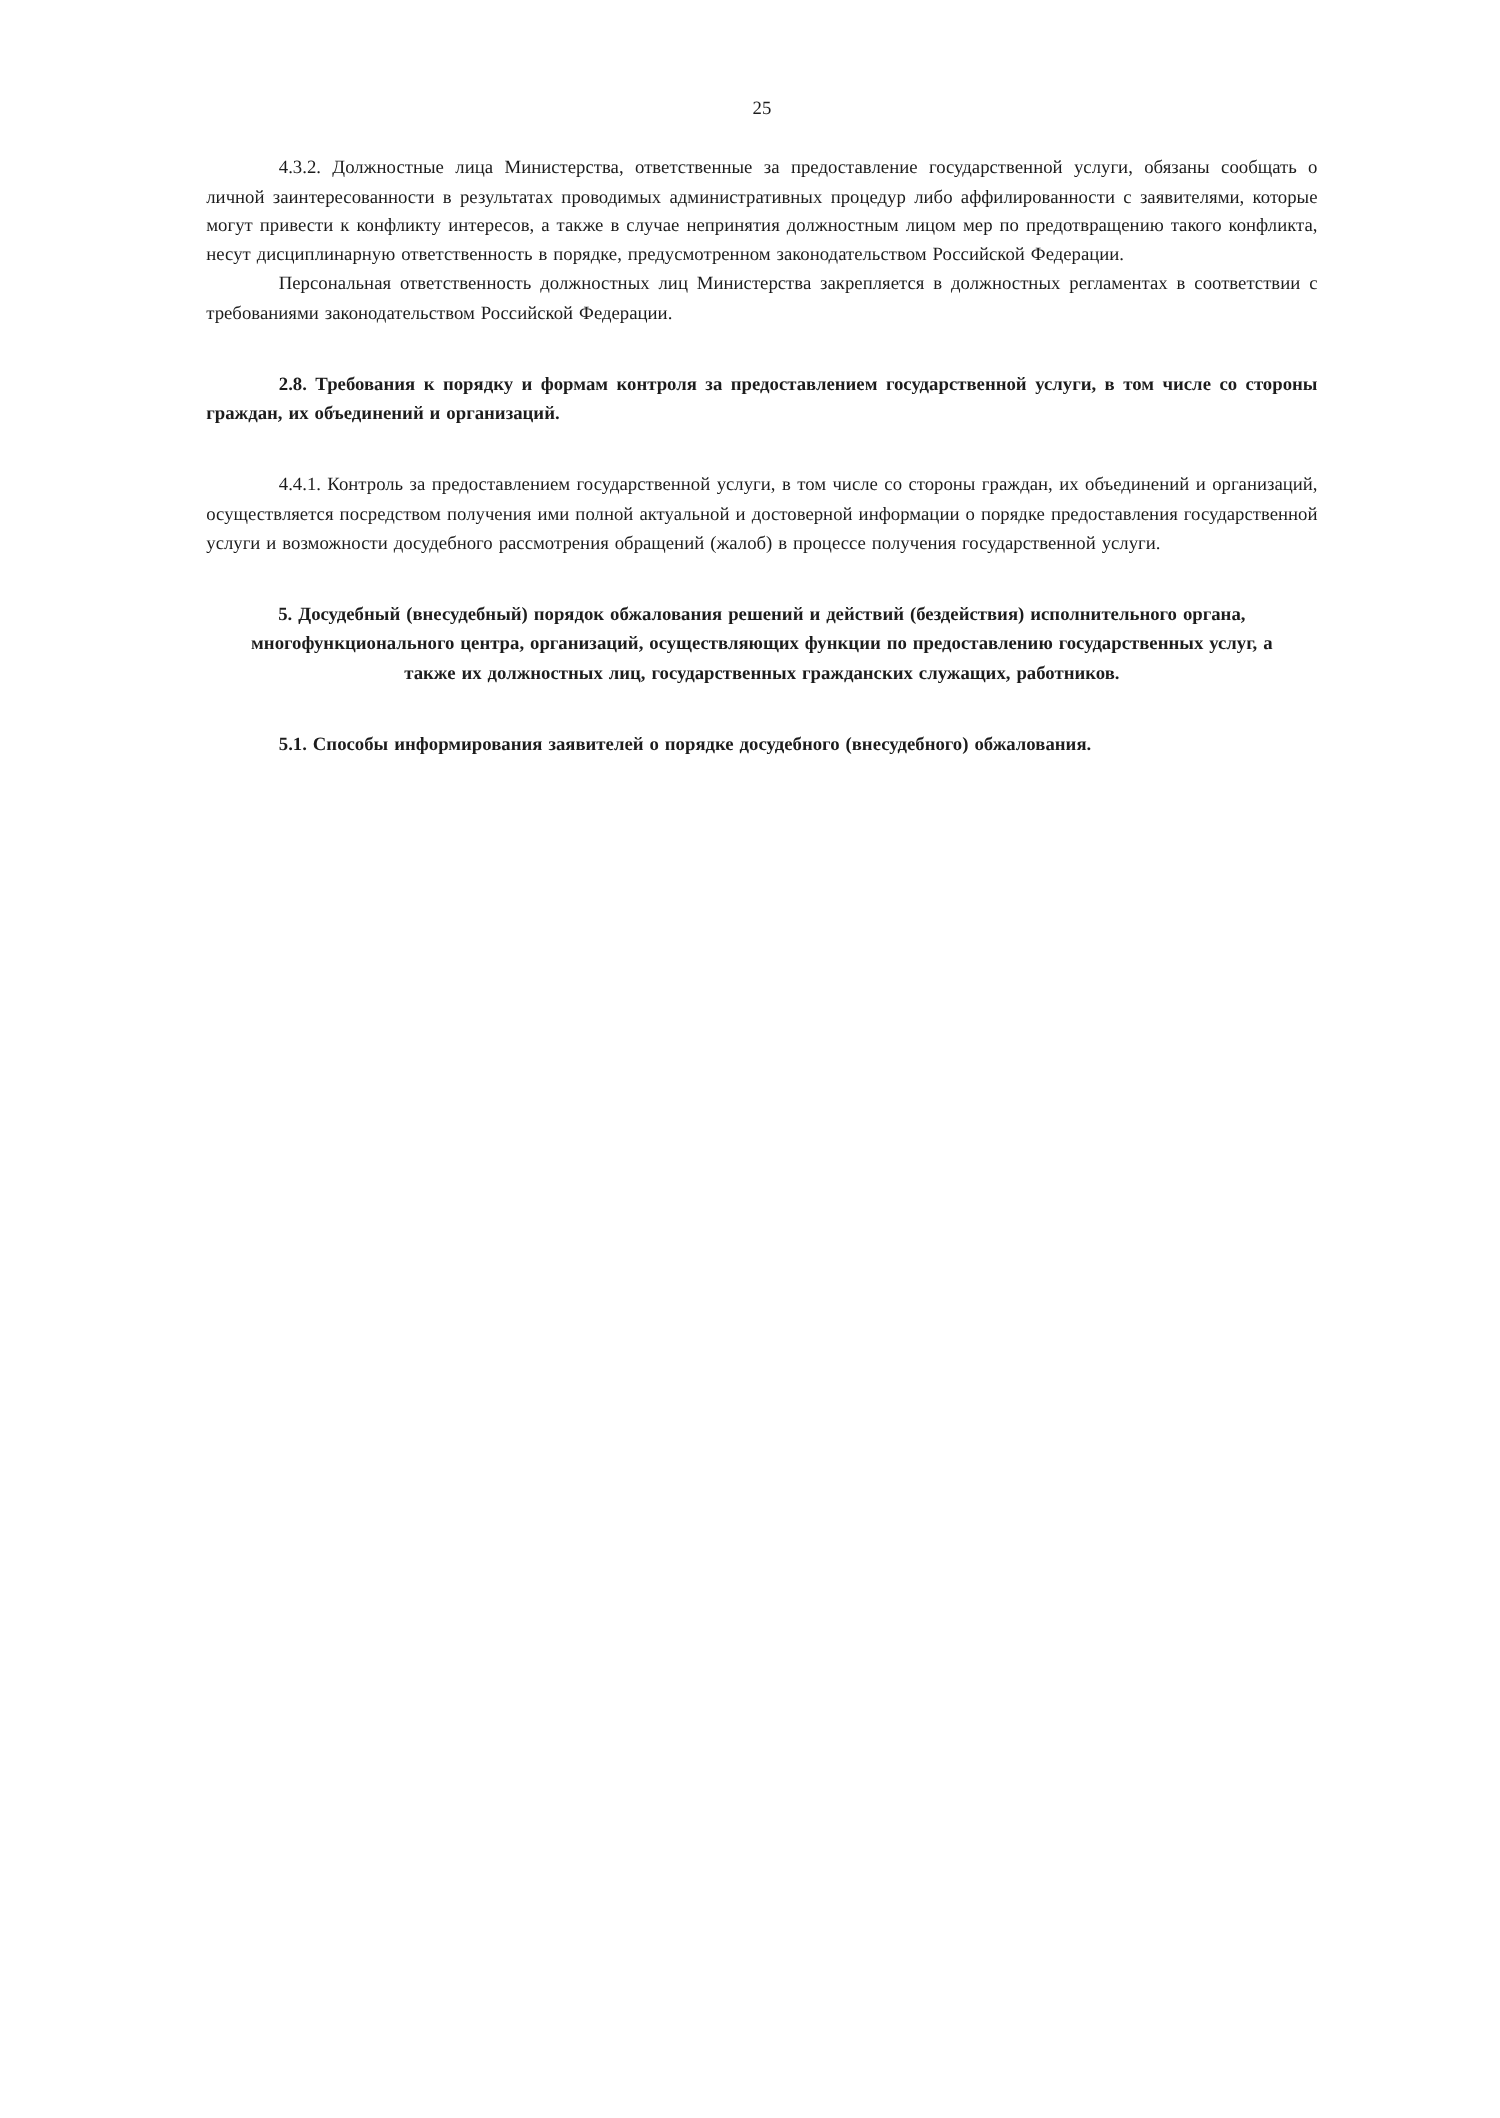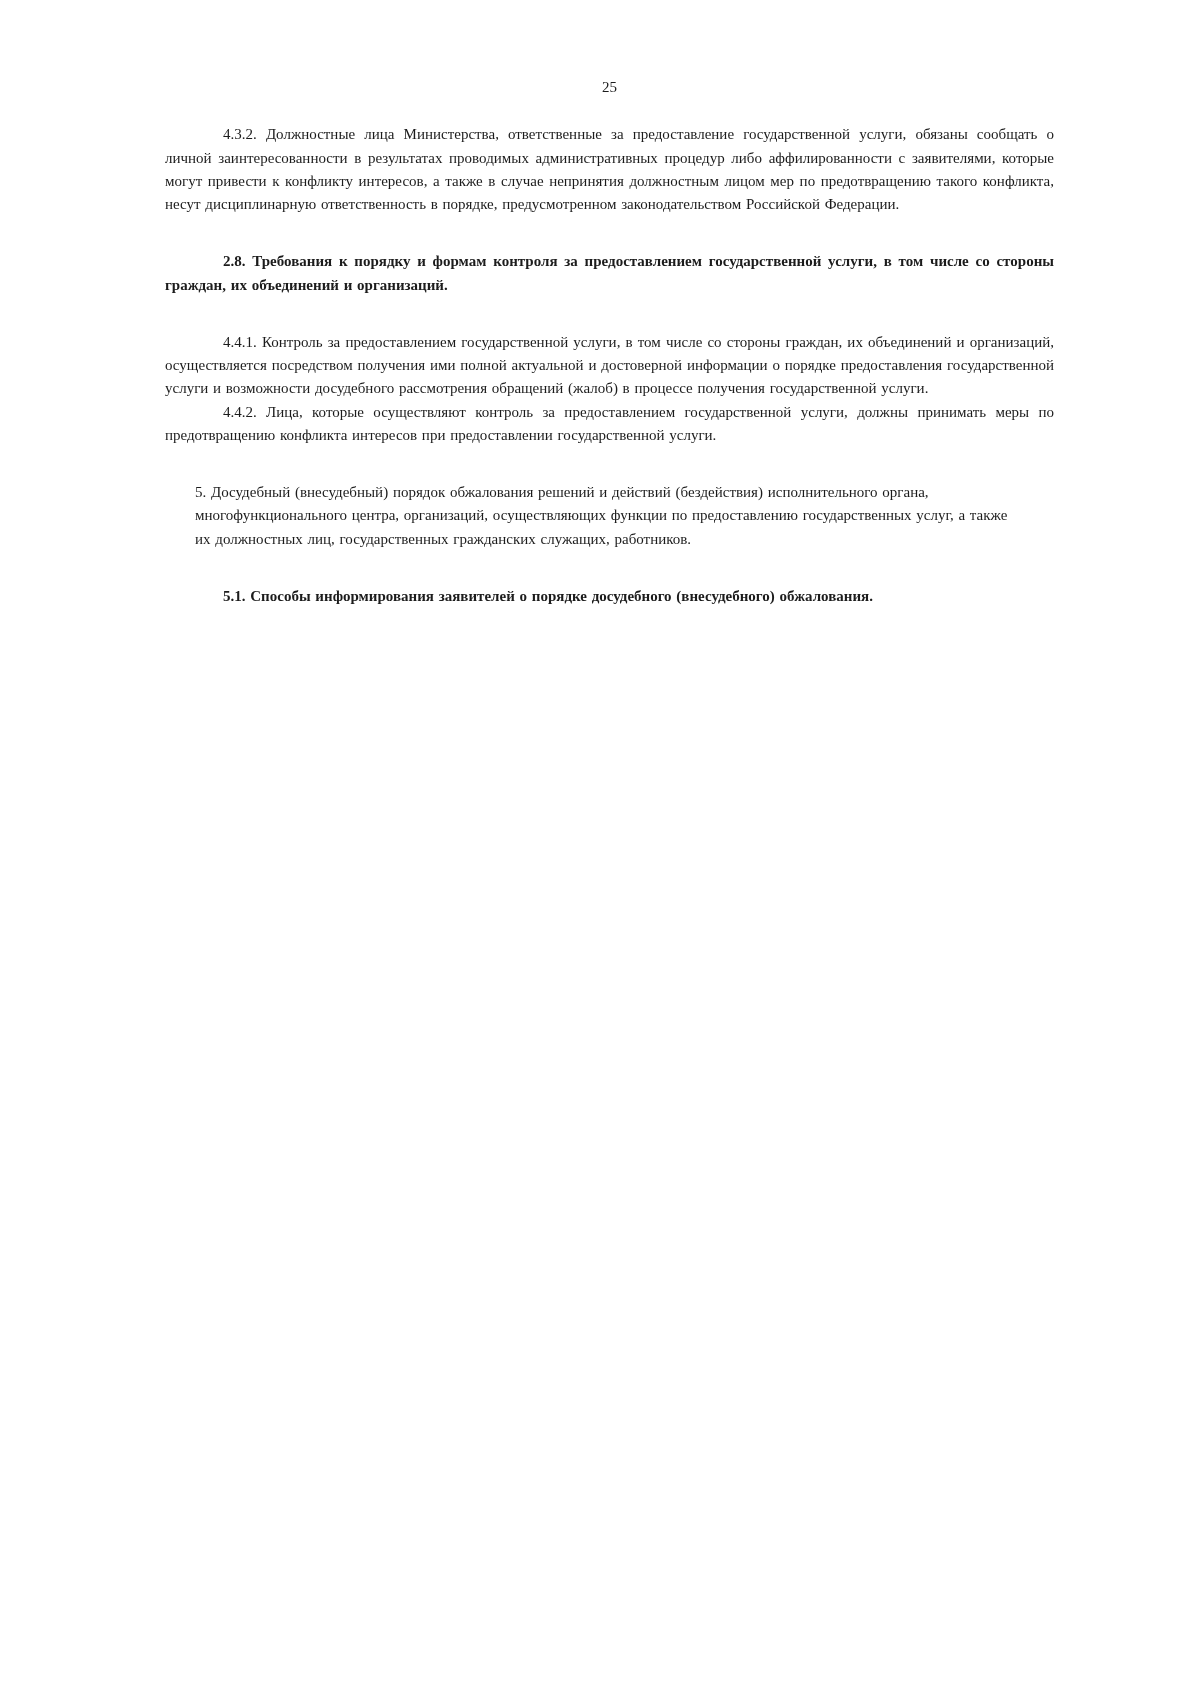--- a/index.html
+++ b/index.html
@@ -31,41 +31,41 @@
     text-align: justify;
     text-indent: 58px;
     word-spacing: 1px;
   }
   p.heading-left {
     font-weight: bold;
     margin-top: 34px;
     margin-bottom: 34px;
   }
   p.heading-center {
-    font-weight: normal;
-    text-align: left;
+    font-weight: bold;
+    text-align: center;
     text-indent: 0;
     margin-top: 34px;
     margin-bottom: 34px;
     padding: 0 30px;
   }
 </style>
 </head>
 <body>
 
 <div class="page">
   <div class="page-number">25</div>
 
   <p>4.3.2. Должностные лица Министерства, ответственные за предоставление государственной услуги, обязаны сообщать о личной заинтересованности в результатах проводимых административных процедур либо аффилированности с заявителями, которые могут привести к конфликту интересов, а также в случае непринятия должностным лицом мер по предотвращению такого конфликта, несут дисциплинарную ответственность в порядке, предусмотренном законодательством Российской Федерации.</p>
 
+  <p>Персональная ответственность должностных лиц Министерства закрепляется в должностных регламентах в соответствии с требованиями законодательством Российской Федерации.</p>
 
   <p class="heading-left">2.8. Требования к порядку и формам контроля за предоставлением государственной услуги, в том числе со стороны граждан, их объединений и организаций.</p>
 
   <p>4.4.1. Контроль за предоставлением государственной услуги, в том числе со стороны граждан, их объединений и организаций, осуществляется посредством получения ими полной актуальной и достоверной информации о порядке предоставления государственной услуги и возможности досудебного рассмотрения обращений (жалоб) в процессе получения государственной услуги.</p>
 
-  <p>4.4.2. Лица, которые осуществляют контроль за предоставлением государственной услуги, должны принимать меры по предотвращению конфликта интересов при предоставлении государственной услуги.</p>
 
   <p class="heading-center">5. Досудебный (внесудебный) порядок обжалования решений и действий (бездействия) исполнительного органа, многофункционального центра, организаций, осуществляющих функции по предоставлению государственных услуг, а также их должностных лиц, государственных гражданских служащих, работников.</p>
 
 
   <p class="heading-left">5.1. Способы информирования заявителей о порядке досудебного (внесудебного) обжалования.</p>
 
 </div>
 
 </body></html>

